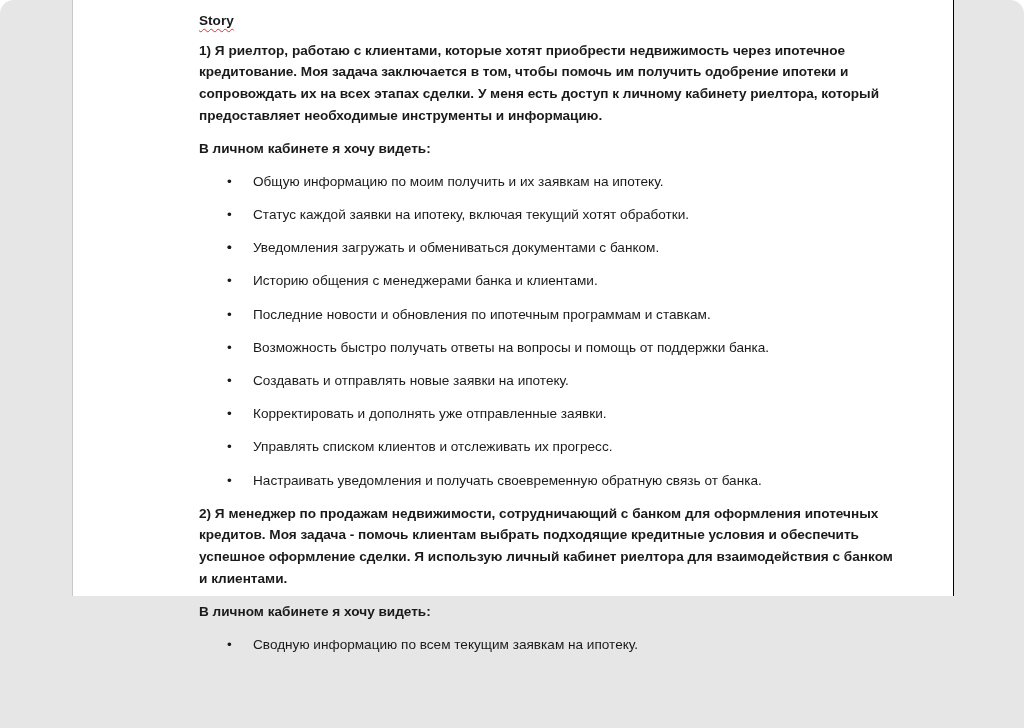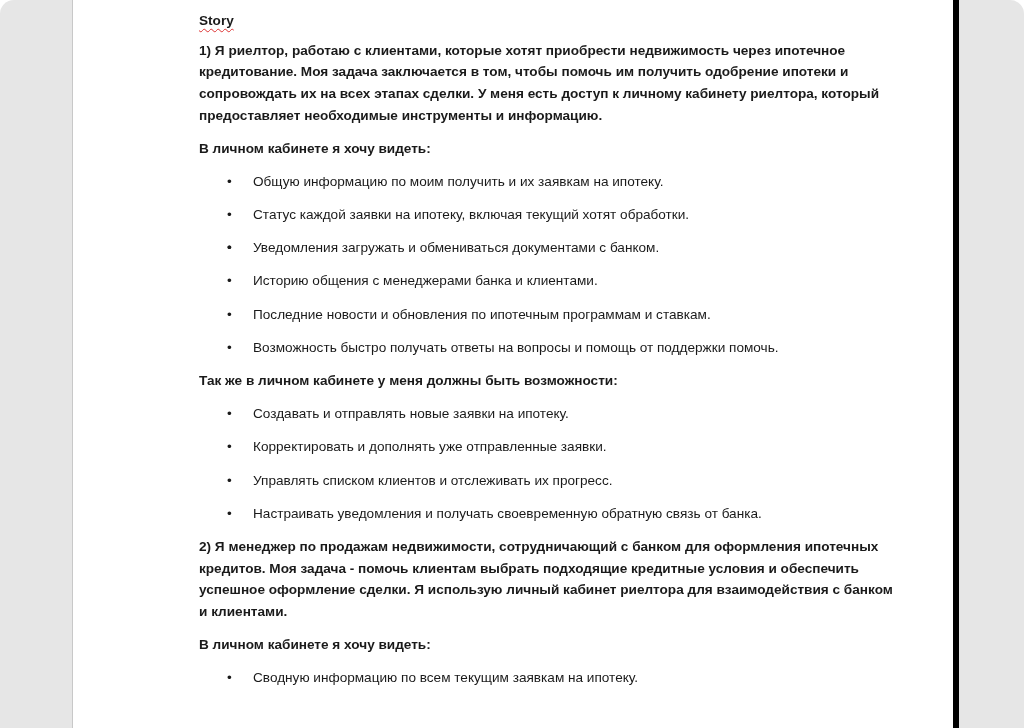--- a/index.html
+++ b/index.html
@@ -8,24 +8,24 @@
     background: #ffffff;
     font-family: "Liberation Sans", sans-serif;
   }
   .viewport {
     position: absolute; left: 0; top: 0; width: 1024px; height: 728px;
     background: #e6e6e6;
     border-radius: 14px 14px 0 0;
     overflow: hidden;
   }
   .page {
-    position: absolute; left: 72px; top: 0; width: 880px; height: 728px;
+    position: absolute; left: 72px; top: 0; width: 880px; height: 596px;
     background: #ffffff;
     border-left: 1px solid #c8c8c8;
-    border-right: 6px solid #000000;
+    border-right: 1px solid #000000;
   }
   .content {
     position: absolute; left: 126px; top: 10px; width: 700px;
     color: #1a1a1a;
     font-size: 13.6px;
     line-height: 21.7px;
   }
   .title {
     font-weight: bold; font-size: 13.6px;
     text-decoration: underline wavy #d33;
@@ -57,24 +57,23 @@
 
       <div class="subhead">В личном кабинете я хочу видеть:</div>
 
       <ul>
         <li><span class="bullet">•</span><span>Общую информацию по моим получить и их заявкам на ипотеку.</span></li>
         <li><span class="bullet">•</span><span>Статус каждой заявки на ипотеку, включая текущий хотят обработки.</span></li>
         <li><span class="bullet">•</span></li>
         <li><span class="bullet">•</span><span>Уведомления загружать и обмениваться документами с банком.</span></li>
         <li><span class="bullet">•</span><span>Историю общения с менеджерами банка и клиентами.</span></li>
         <li><span class="bullet">•</span><span>Последние новости и обновления по ипотечным программам и ставкам.</span></li>
-        <li><span class="bullet">•</span><span>Возможность быстро получать ответы на вопросы и помощь от поддержки помочь.</span></li>
+        <li><span class="bullet">•</span><span>Возможность быстро получать ответы на вопросы и помощь от поддержки банка.</span></li>
       </ul>
 
-      <div class="subhead">Так же в личном кабинете у меня должны быть возможности:</div>
 
       <ul>
         <li><span class="bullet">•</span><span>Создавать и отправлять новые заявки на ипотеку.</span></li>
         <li><span class="bullet">•</span><span>Корректировать и дополнять уже отправленные заявки.</span></li>
         <li><span class="bullet">•</span><span>Управлять списком клиентов и отслеживать их прогресс.</span></li>
         <li><span class="bullet">•</span><span>Настраивать уведомления и получать своевременную обратную связь от банка.</span></li>
       </ul>
 
       <p>2) Я менеджер по продажам недвижимости, сотрудничающий с банком для оформления ипотечных кредитов. Моя задача - помочь клиентам выбрать подходящие кредитные условия и обеспечить успешное оформление сделки. Я использую личный кабинет риелтора для взаимодействия с банком и клиентами.</p>
 

